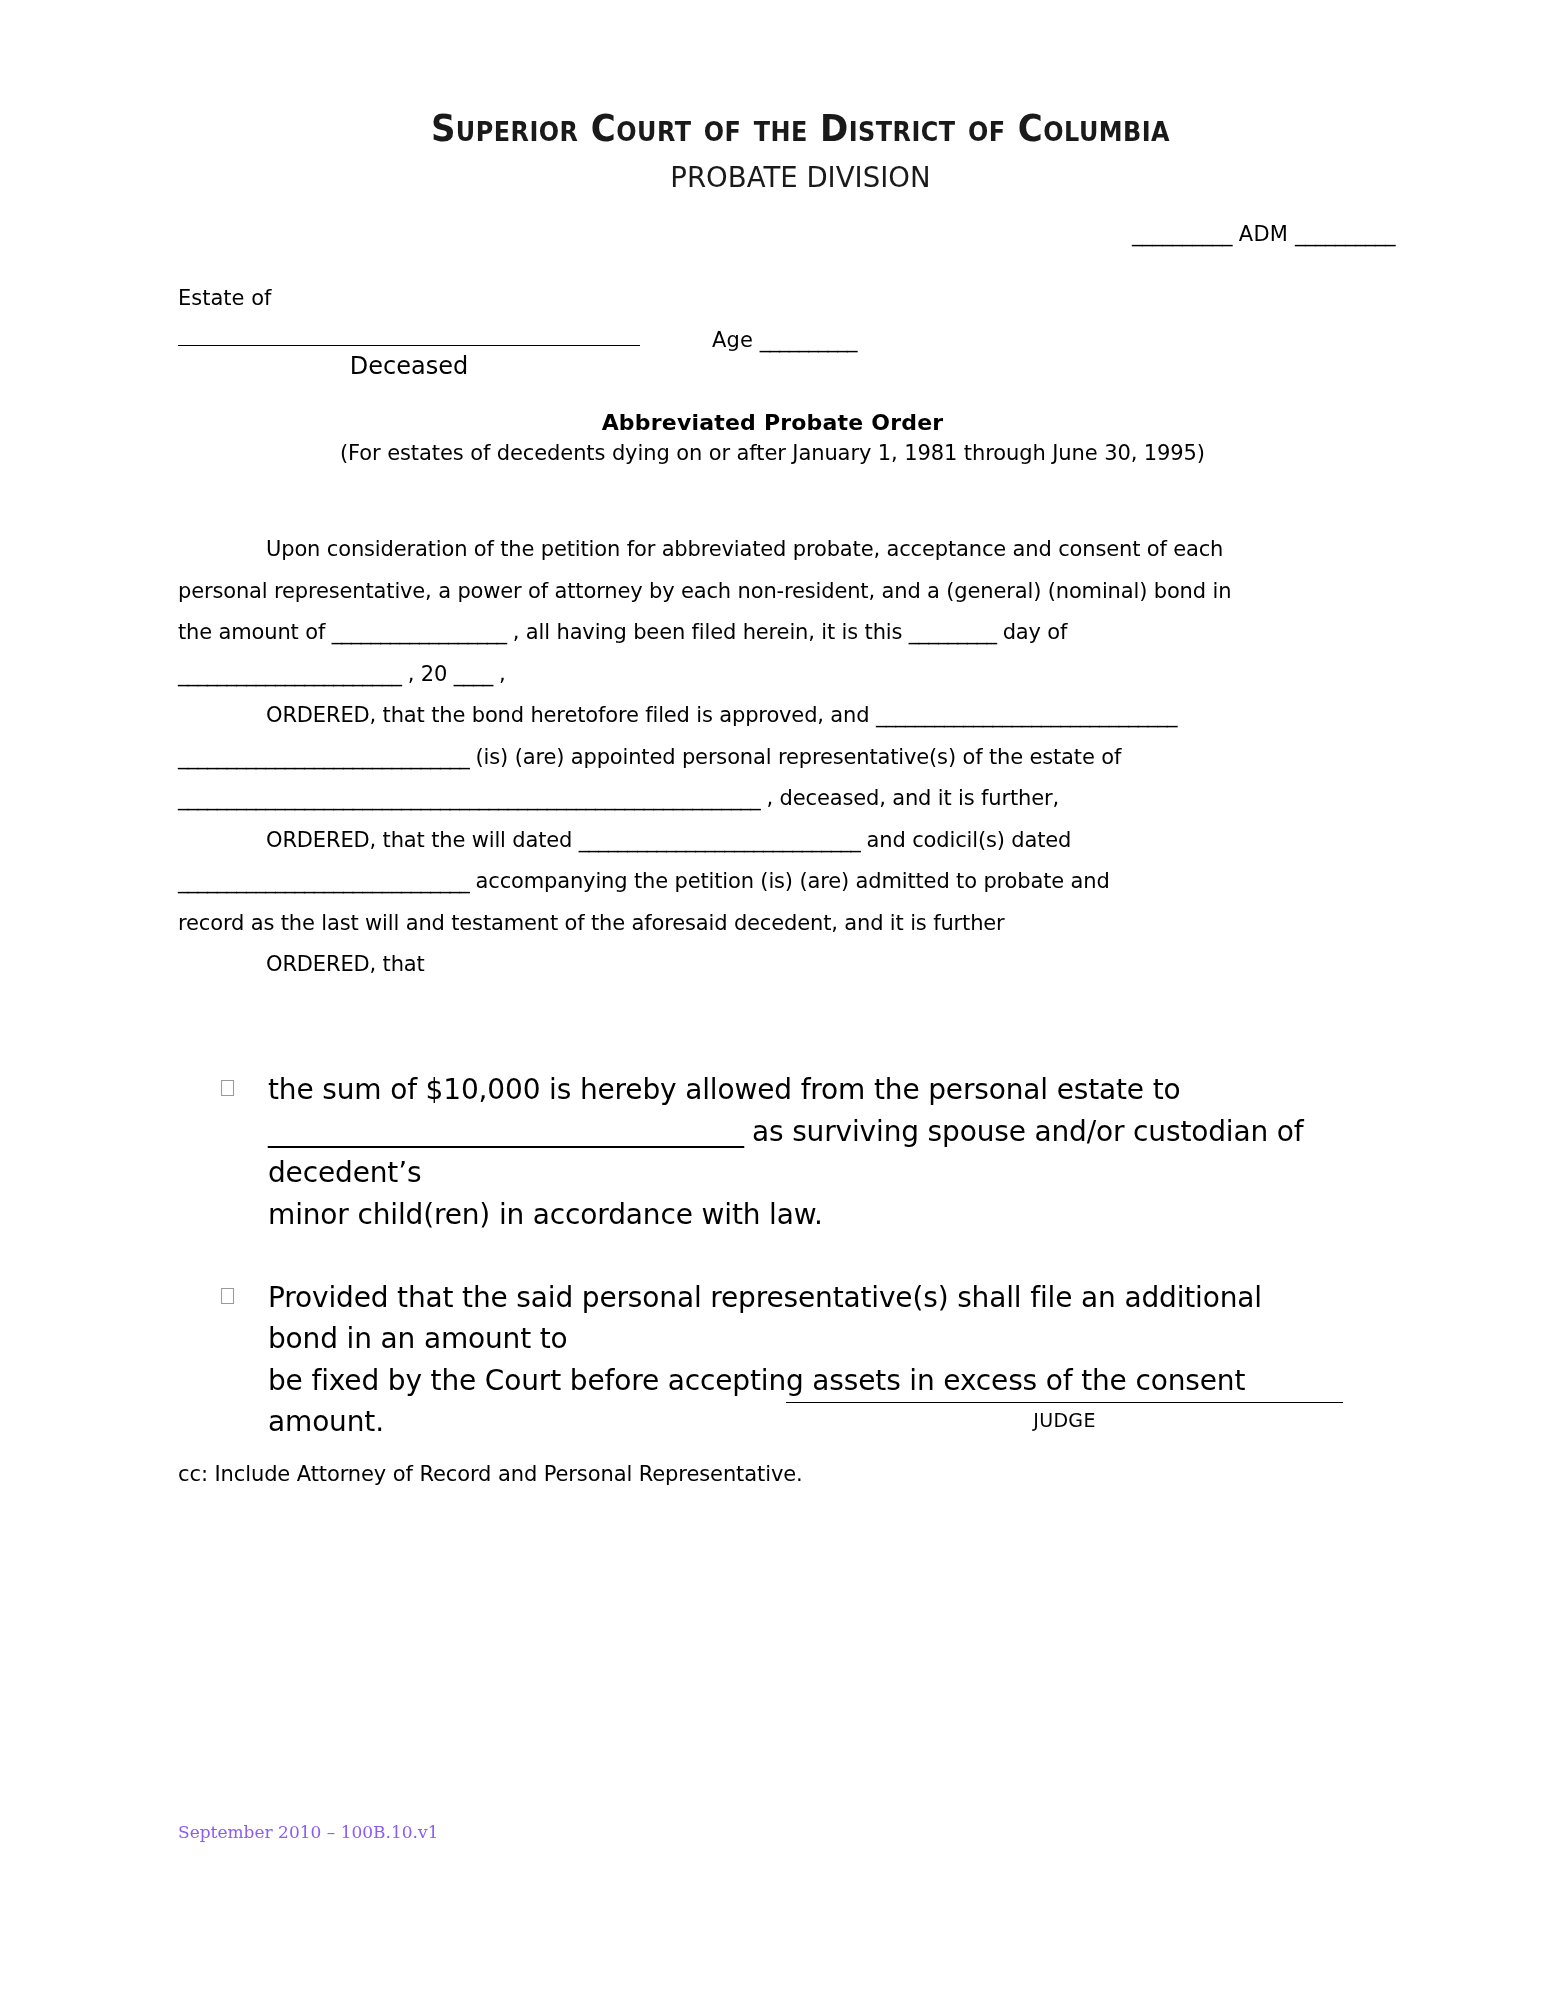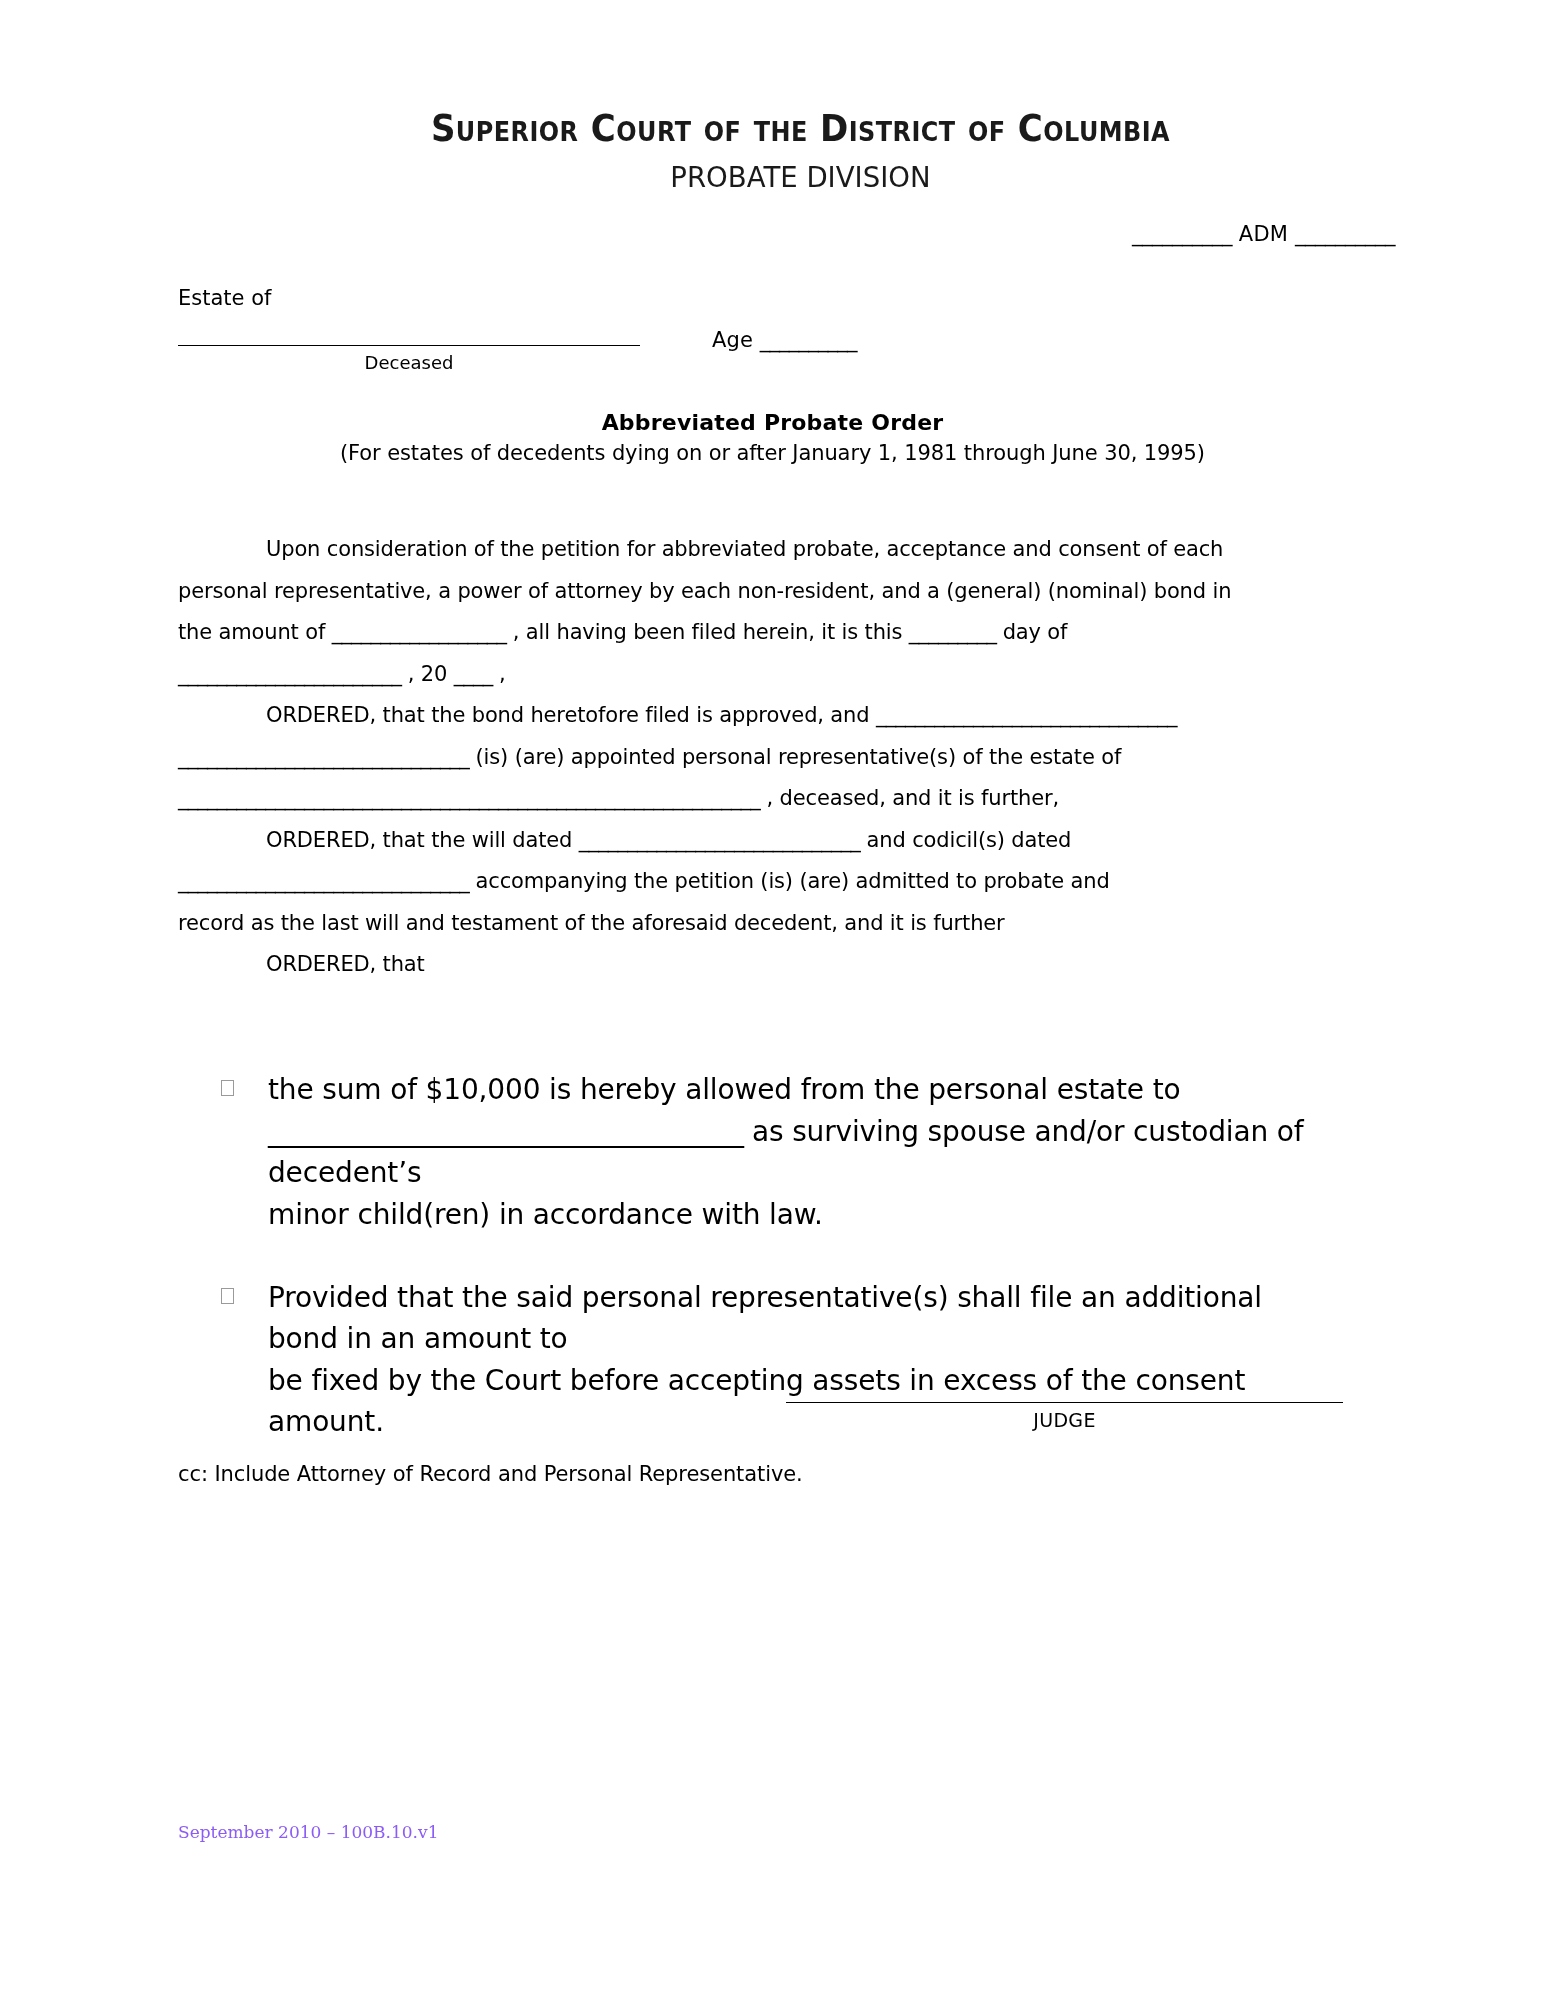--- a/index.html
+++ b/index.html
@@ -78,21 +78,21 @@
     top: 345px;
     width: 462px;
     border-bottom: 1.6px solid #000;
   }
   .deceased-label {
     position: absolute;
     left: 178px;
     top: 352px;
     width: 462px;
     text-align: center;
-    font-size: 18px;
+    font-size: 24px;
   }
   .age-field {
     position: absolute;
     left: 712px;
     top: 328px;
     font-size: 21px;
     letter-spacing: -0.2px;
   }
   .age-field .lbl { letter-spacing: 0.2px; }
 

